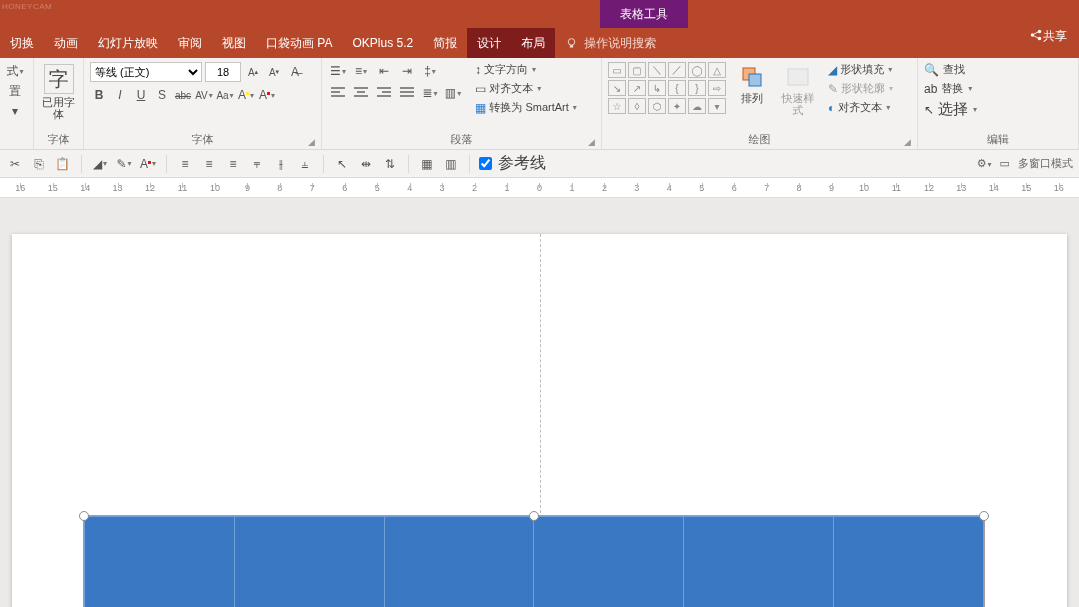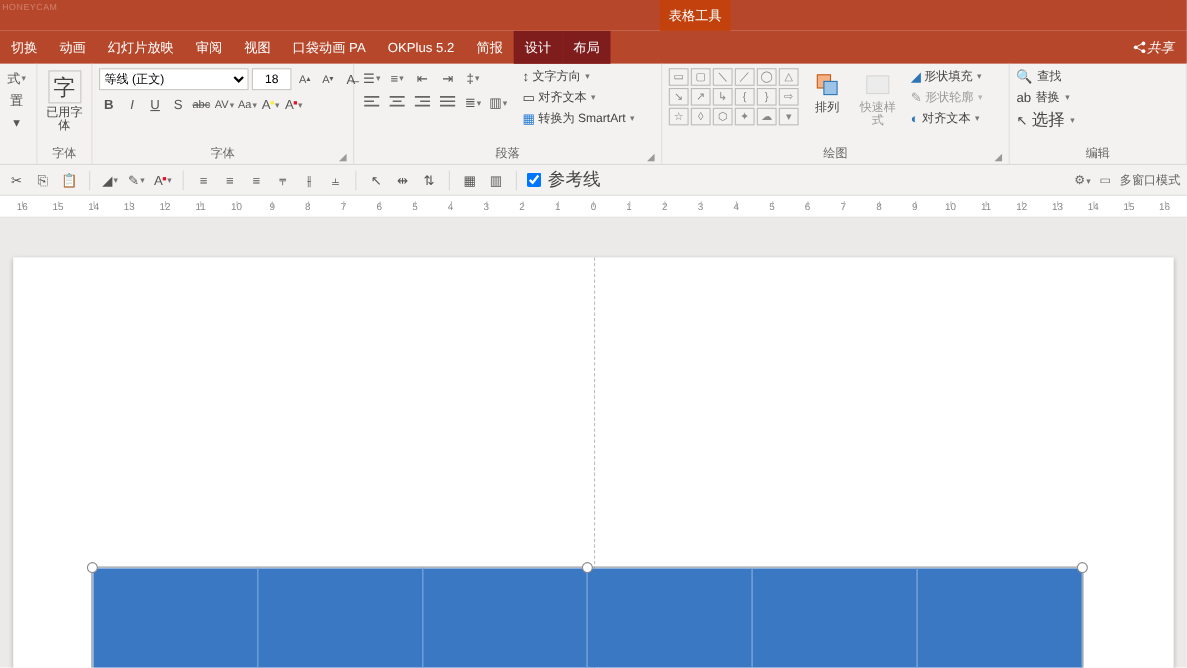--- a/index.html
+++ b/index.html
@@ -2,48 +2,48 @@
 <html><head>
 <meta charset="utf-8">
 <style>
   * { box-sizing: border-box; margin: 0; padding: 0; font-family: "Microsoft YaHei", "Segoe UI", sans-serif; }
   body { width: 1079px; height: 607px; overflow: hidden; background: #fff; font-size: 12px; color: #444; user-select: none; }
 
   
   .titlebar { height: 28px; background: #b7472a; color: #fff; display: flex; align-items: center; font-size: 12px; position: relative; }
   .honey { position: absolute; top: 2px; left: 2px; font-size: 8px; color: rgba(255,255,255,0.3); letter-spacing: 0.5px; }
   .titlebar .doc { padding-left: 82px; }
-  .tool-context { position: absolute; left: 600px; top: 0; height: 28px; background: #c2410c; display: flex; align-items: center; padding: 0 8px; font-size: 12px; color: #fff; }
+  .tool-context { position: absolute; left: 600px; top: 0; height: 28px; background: #701a75; display: flex; align-items: center; padding: 0 20px; font-size: 12px; color: #fff; }
   .titlebar .right { margin-left: auto; display: flex; align-items: center; gap: 6px; padding-right: 8px; }
   .avatar { width: 18px; height: 18px; border-radius: 50%; background: #d9a090; display: inline-flex; align-items: center; justify-content: center; font-size: 10px; color: #8a3a24; }
   .winbtn { width: 34px; height: 28px; display: flex; align-items: center; justify-content: center; color: #fff; font-size: 12px; }
 
   
   .tabrow { height: 30px; background: #b7472a; display: flex; align-items: stretch; color: #fff; font-size: 12px; }
   .tabrow .tab { padding: 0 10px; display: flex; align-items: center; cursor: pointer; }
   .tabrow .tab.ctx { background: #7f1d1d; }
-  .tabrow .share { margin-left: auto; padding: 0 12px; display: flex; align-items: center; gap: 0; font-style: italic; }
+  .tabrow .share { margin-left: auto; padding: 0 12px; display: flex; align-items: flex-start; gap: 0; }
   .tell { display: flex; align-items: center; gap: 6px; padding: 0 10px; color: #f3d6cd; }
   .bulb { width: 13px; height: 13px; }
 
   
   .ribbon { height: 92px; background: #f3f2f1; border-bottom: 1px solid #d9d9d9; display: flex; }
   .group { border-right: 1px solid #e1dfdd; padding: 4px 6px 2px 6px; display: flex; flex-direction: column; }
   .group-body { flex: 1; display: flex; align-items: flex-start; gap: 6px; }
   .group-label { text-align: center; font-size: 11px; color: #666; padding-top: 2px; position: relative; }
   .group-label .launcher { position: absolute; right: 0; bottom: 0; font-size: 9px; color: #999; }
 
   .bigbtn { display: flex; flex-direction: column; align-items: center; justify-content: center; width: 40px; padding: 2px; gap: 2px; }
   .bigbtn .ic { width: 26px; height: 26px; display: flex; align-items: center; justify-content: center; font-size: 20px; }
   .bigbtn .lbl { font-size: 11px; text-align: center; line-height: 12px; }
 
   .fontbox { display: flex; flex-direction: column; gap: 4px; }
   .fontrow { display: flex; align-items: center; gap: 3px; }
   select, input.sz { height: 20px; font-size: 11px; border: 1px solid #c8c6c4; background: #fff; }
-  select.fontname { width: 136px; }
+  select.fontname { width: 112px; }
   input.sz { width: 36px; text-align: center; }
   .tiny { width: 18px; height: 18px; display: inline-flex; align-items: center; justify-content: center; font-size: 12px; color: #555; border: 1px solid transparent; }
   .tiny.sup { font-size: 10px; }
   .colorstrip { width: 16px; height: 3px; background: #e81123; display: block; margin-top: -3px; }
   .colorstrip.y { background: #ffeb3b; }
 
   .stack { display: flex; flex-direction: column; gap: 4px; }
   .row { display: flex; align-items: center; gap: 3px; }
 
   .para-item { width: 20px; height: 18px; display: inline-flex; align-items: center; justify-content: center; font-size: 12px; color: #555; }
@@ -93,20 +93,27 @@
   <div class="tab">切换</div>
   <div class="tab">动画</div>
   <div class="tab">幻灯片放映</div>
   <div class="tab">审阅</div>
   <div class="tab">视图</div>
   <div class="tab">口袋动画 PA</div>
   <div class="tab">OKPlus 5.2</div>
   <div class="tab">简报</div>
   <div class="tab ctx">设计</div>
   <div class="tab ctx">布局</div>
+  <div class="tell">
+    <svg class="bulb" viewBox="0 0 16 16">
+        <circle cx="8" cy="6" r="4" fill="none" stroke="#f3d6cd" stroke-width="1.2"></circle>
+        <rect x="6" y="10" width="4" height="3" fill="#f3d6cd"></rect>
+      </svg>
+    <span>操作说明搜索</span>
+  </div>
   <div class="share">
     <svg width="14" height="14" viewBox="0 0 16 16">
         <circle cx="4" cy="8" r="2" fill="#fff"></circle>
         <circle cx="12" cy="4" r="2" fill="#fff"></circle>
         <circle cx="12" cy="12" r="2" fill="#fff"></circle>
         <path d="M5.5 7 L10.5 4.5 M5.5 9 L10.5 11.5" stroke="#fff" stroke-width="1"></path>
       </svg>
     <span>共享</span>
   </div>
 </div>

